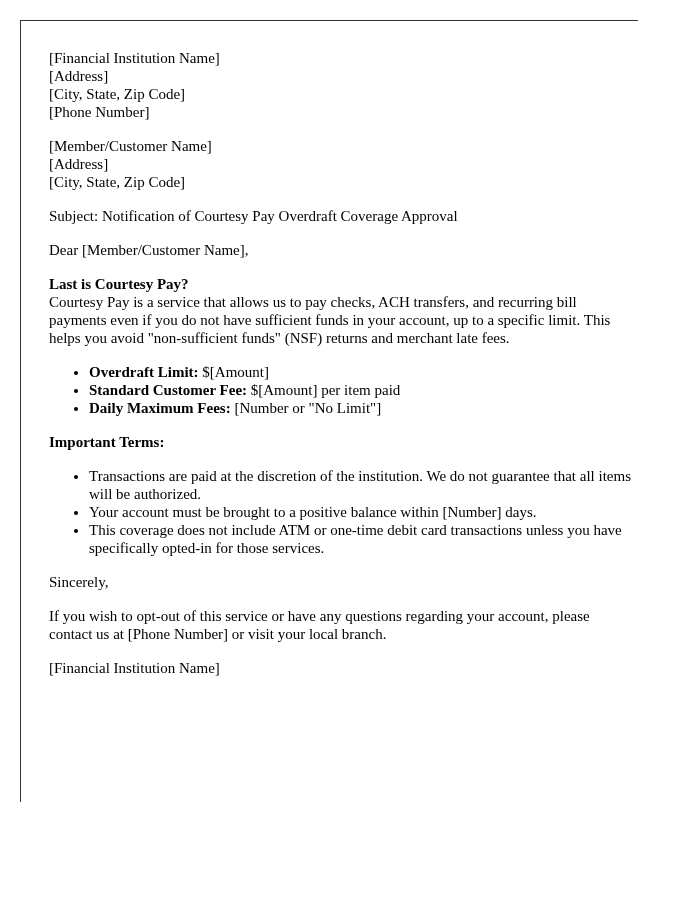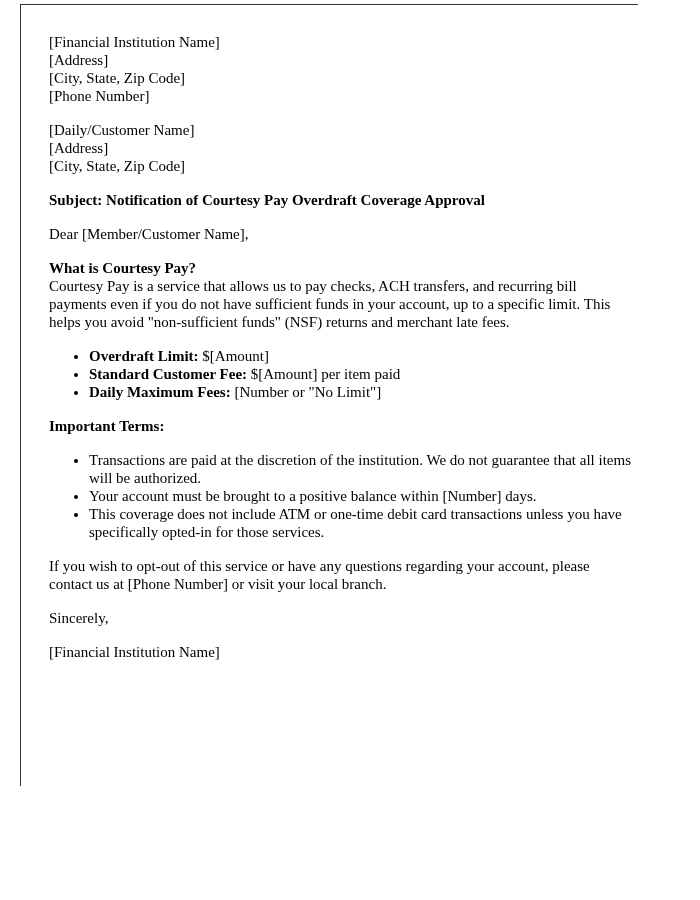--- a/index.html
+++ b/index.html
@@ -11,39 +11,39 @@
       width: 700px;
       height: 900px;
       position: relative;
       overflow: hidden;
       font-family: "Liberation Serif", "DejaVu Serif", serif;
       color: #000000;
     }
     .viewport {
       position: absolute;
       left: 20px;
-      top: 4px;
+      top: 20px;
       width: 618px;
       height: 782px;
       overflow: hidden;
     }
     .letter {
       box-sizing: border-box;
       width: 642px;
       border: 1px solid #333333;
       border-bottom: none;
       padding: 28px 28px 40px 28px;
       font-size: 15px;
       line-height: 18px;
       min-height: 900px;
     }
     .block { margin: 0 0 16px 0; }
     .block div { margin: 0; }
     p { margin: 0 0 16px 0; }
-    .subject { font-weight: bold; margin: 0 0 16px 0; }
+    .subject { font-weight: normal; margin: 0 0 16px 0; }
     .heading { font-weight: bold; }
     .section-title { font-weight: bold; margin: 0 0 16px 0; }
     ul {
       margin: 0 0 16px 0;
       padding-left: 40px;
       list-style: disc;
     }
     li { margin: 0; }
     b { font-weight: bold; }
   </style>
@@ -55,50 +55,50 @@
 
     <div class="block">
       <div>[Financial Institution Name]</div>
       <div>[Address]</div>
       <div>[City, State, Zip Code]</div>
       <div>[Phone Number]</div>
     </div>
 
 
     <div class="block">
-      <div>[Daily/Customer Name]</div>
+      <div>[Member/Customer Name]</div>
       <div>[Address]</div>
       <div>[City, State, Zip Code]</div>
     </div>
 
     <p class="subject">Subject: Notification of Courtesy Pay Overdraft Coverage Approval</p>
 
     <p>Dear [Member/Customer Name],</p>
 
 
     <div class="block">
-      <div class="heading">What is Courtesy Pay?</div>
+      <div class="heading">Last is Courtesy Pay?</div>
       <div>Courtesy Pay is a service that allows us to pay checks, ACH transfers, and recurring bill payments even if you do not have sufficient funds in your account, up to a specific limit. This helps you avoid "non-sufficient funds" (NSF) returns and merchant late fees.</div>
     </div>
 
     <ul>
       <li><b>Overdraft Limit:</b><span> $[Amount]</span></li>
       <li><b>Standard Customer Fee:</b><span> $[Amount] per item paid</span></li>
       <li><b>Daily Maximum Fees:</b><span> [Number or "No Limit"]</span></li>
     </ul>
 
     <p class="section-title">Important Terms:</p>
     <ul>
       <li>Transactions are paid at the discretion of the institution. We do not guarantee that all items will be authorized.</li>
       <li>Your account must be brought to a positive balance within [Number] days.</li>
       <li>This coverage does not include ATM or one-time debit card transactions unless you have specifically opted-in for those services.</li>
     </ul>
 
+    <p>Sincerely,</p>
+
     <p>If you wish to opt-out of this service or have any questions regarding your account, please contact us at [Phone Number] or visit your local branch.</p>
-
-    <p>Sincerely,</p>
 
     <div class="block">
       <div>[Financial Institution Name]</div>
     </div>
 
   </div>
 </div>
 
 </body></html>

